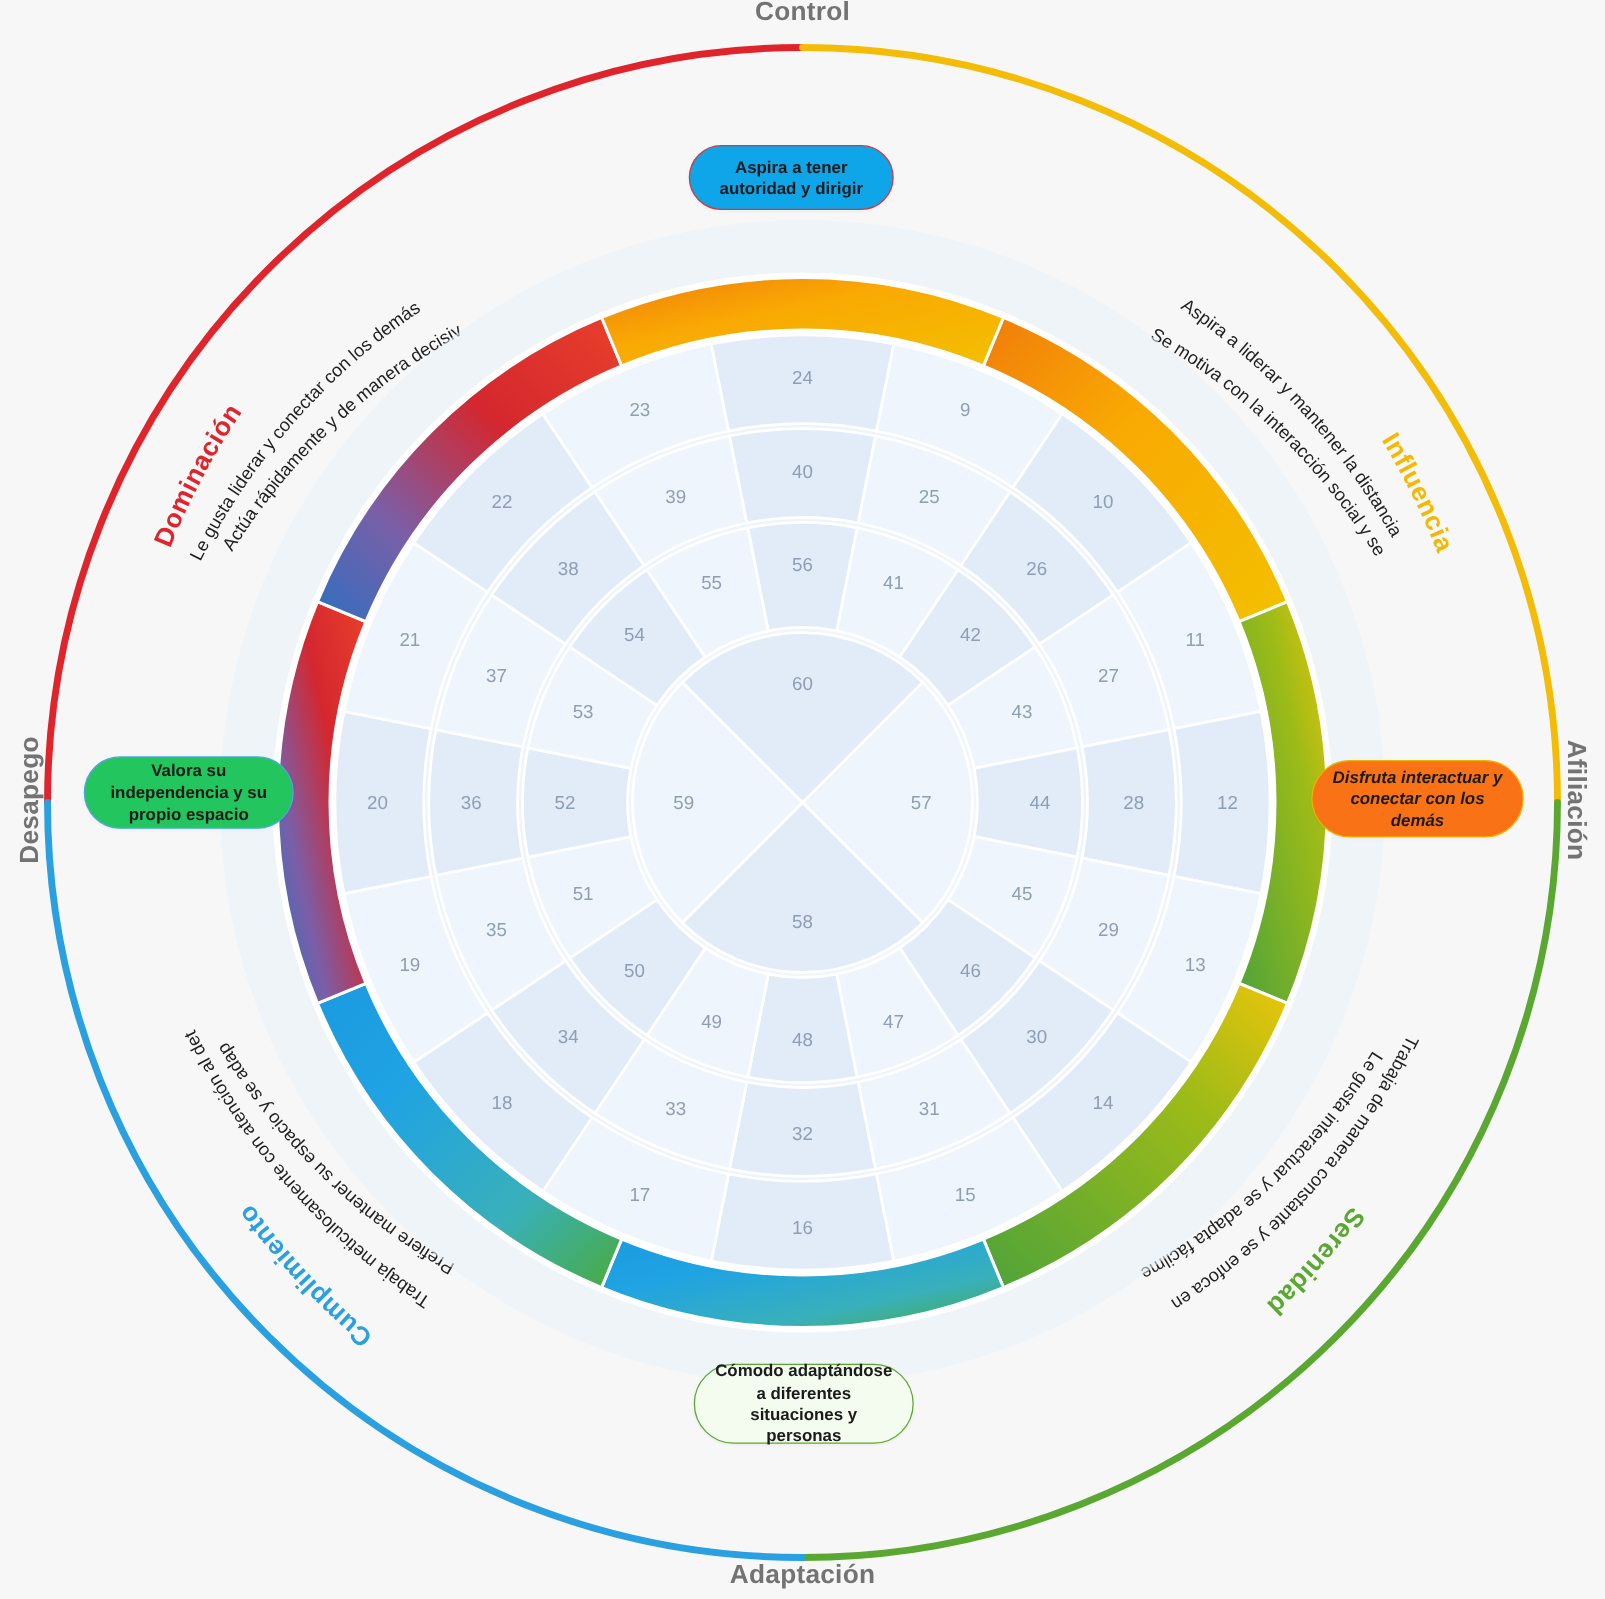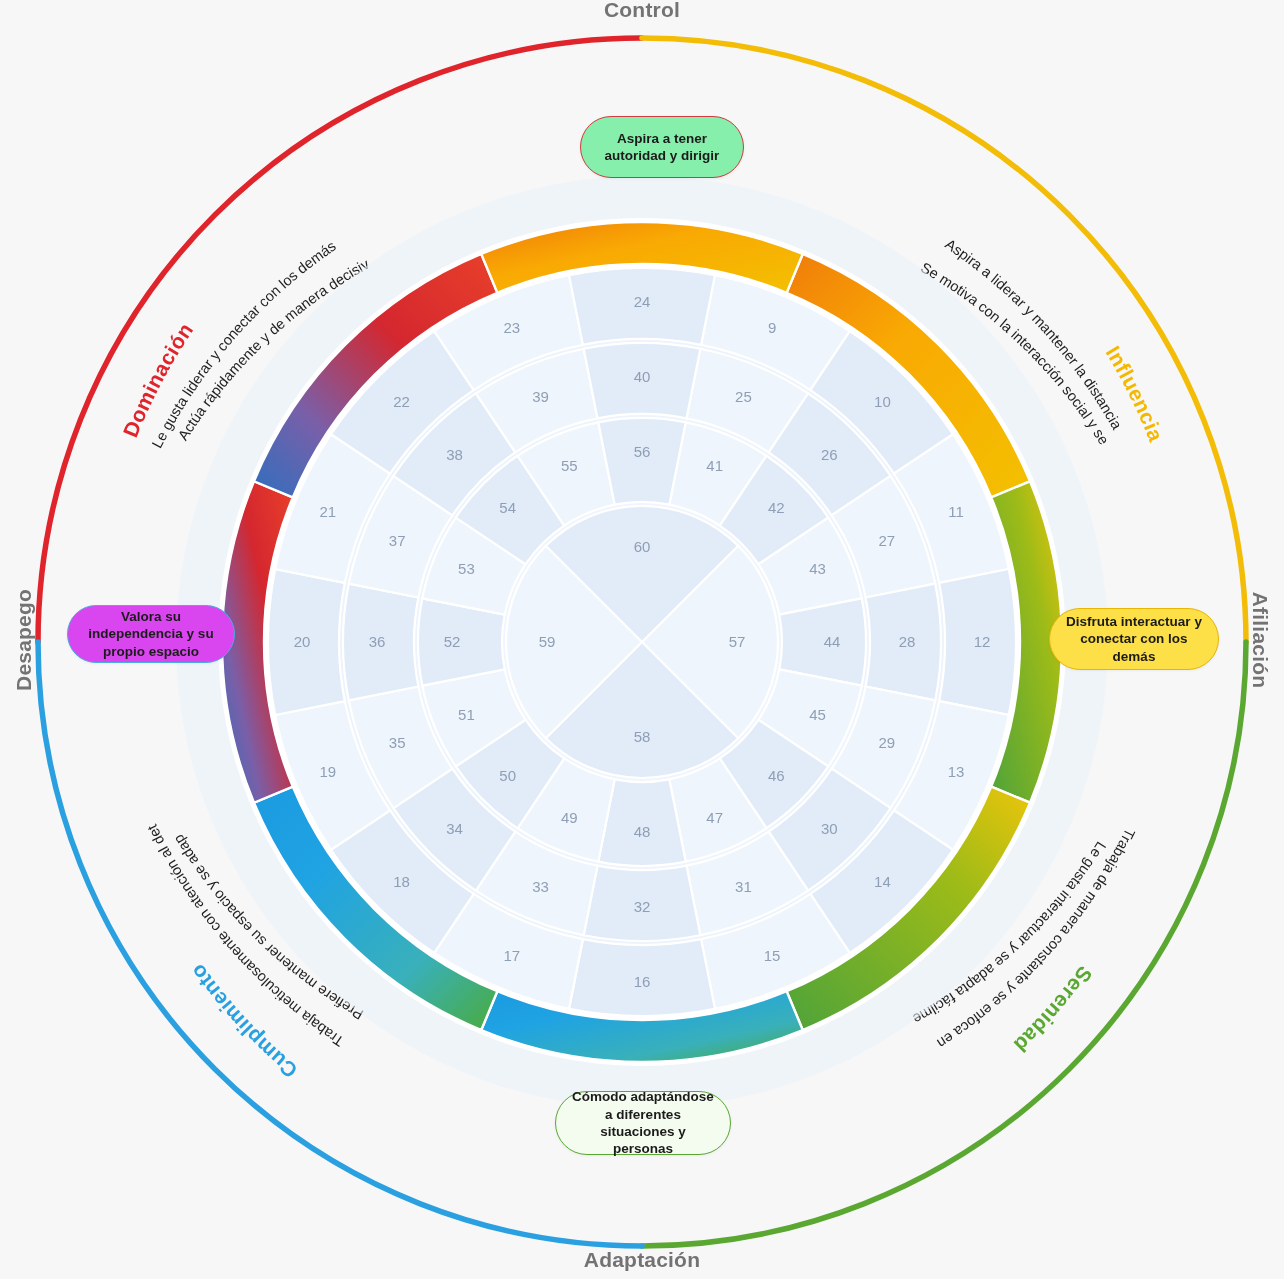--- a/index.html
+++ b/index.html
@@ -35,28 +35,28 @@
     background: #fdf1f2;
     text-align: center;
     font-size: 13.5px;
     font-weight: bold;
     color: #1b1b1b;
     line-height: 1.28;
     padding: 9px 14px;
     display: flex; align-items: center; justify-content: center;
     box-shadow: 0 1px 3px rgba(0,0,0,.05);
   }
-  #pill-top    { left: 580px; top: 116px;  width: 164px; height: 62px;
-                 border-color:#cf3b40; background:#86efac; }
+  #pill-top    { left: 551px; top: 116px;  width: 164px; height: 52px;
+                 border-color:#cf3b40; background:#0ea5e9; }
   #pill-right  { left: 1049px; top: 608px; width: 170px; height: 62px;
-                 border-color:#e8b505; background:#fde047; }
+                 border-color:#e8b505; background:#f97316;font-style:italic; }
   #pill-bottom { left: 555px; top: 1091px; width: 176px; height: 64px;
                  border-color:#5aa832; background:#f4fbef; }
   #pill-left   { left: 67px; top: 605px;   width: 168px; height: 58px;
-                 border-color:#4fa8de; background:#d946ef; }
+                 border-color:#4fa8de; background:#22c55e; }
 
   .ringnum { fill:#8e9fb5; font-size:15px; font-family:"Liberation Sans",sans-serif; }
   .ringnum.small { font-size:14px; }
   .arclabel { font-size:21px; font-weight:bold; letter-spacing:.4px; }
   .desc { font-size:14.6px; fill:#1f1f1f; font-family:"Liberation Sans",sans-serif; }
 </style>
 </head>
 <body>
 
 <div id="stage">

